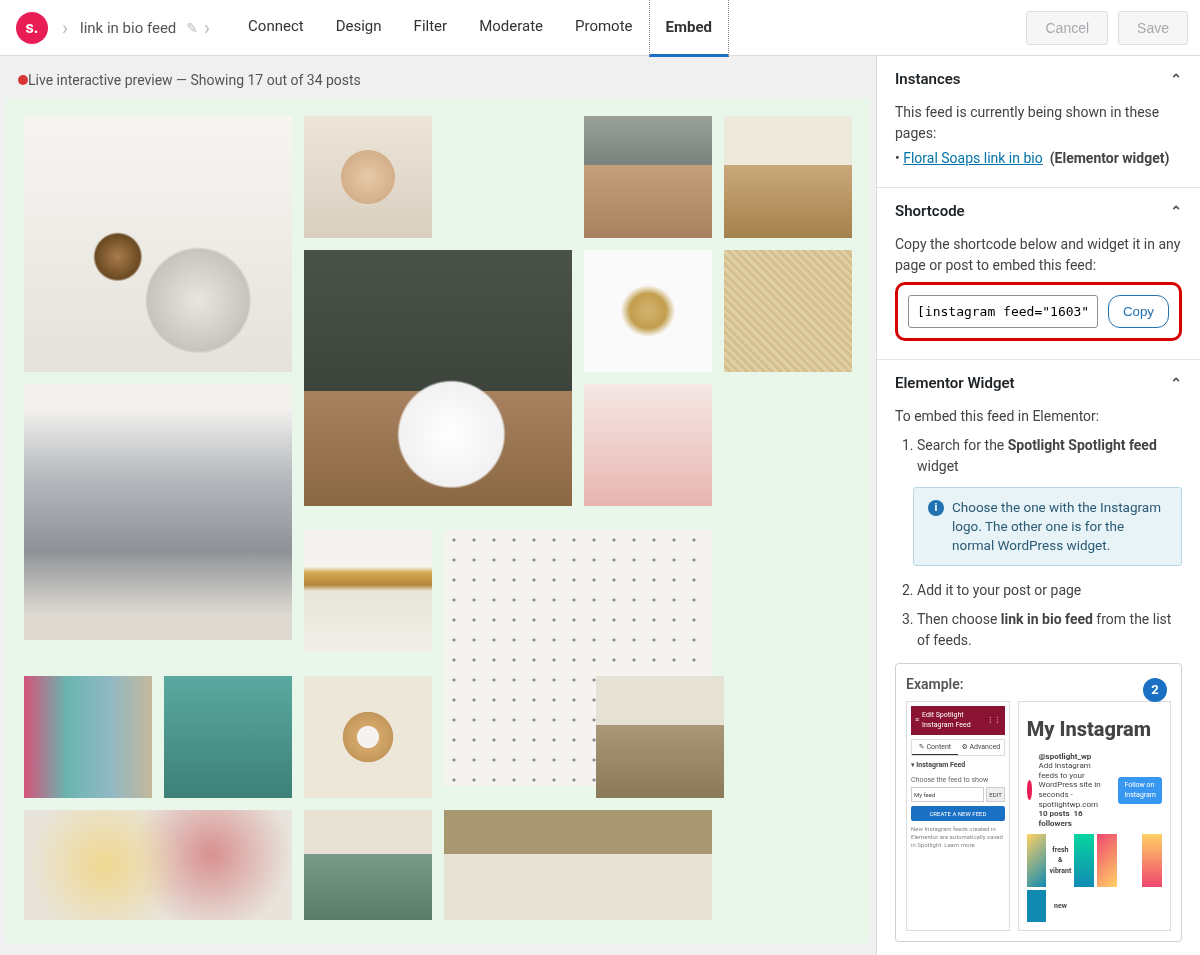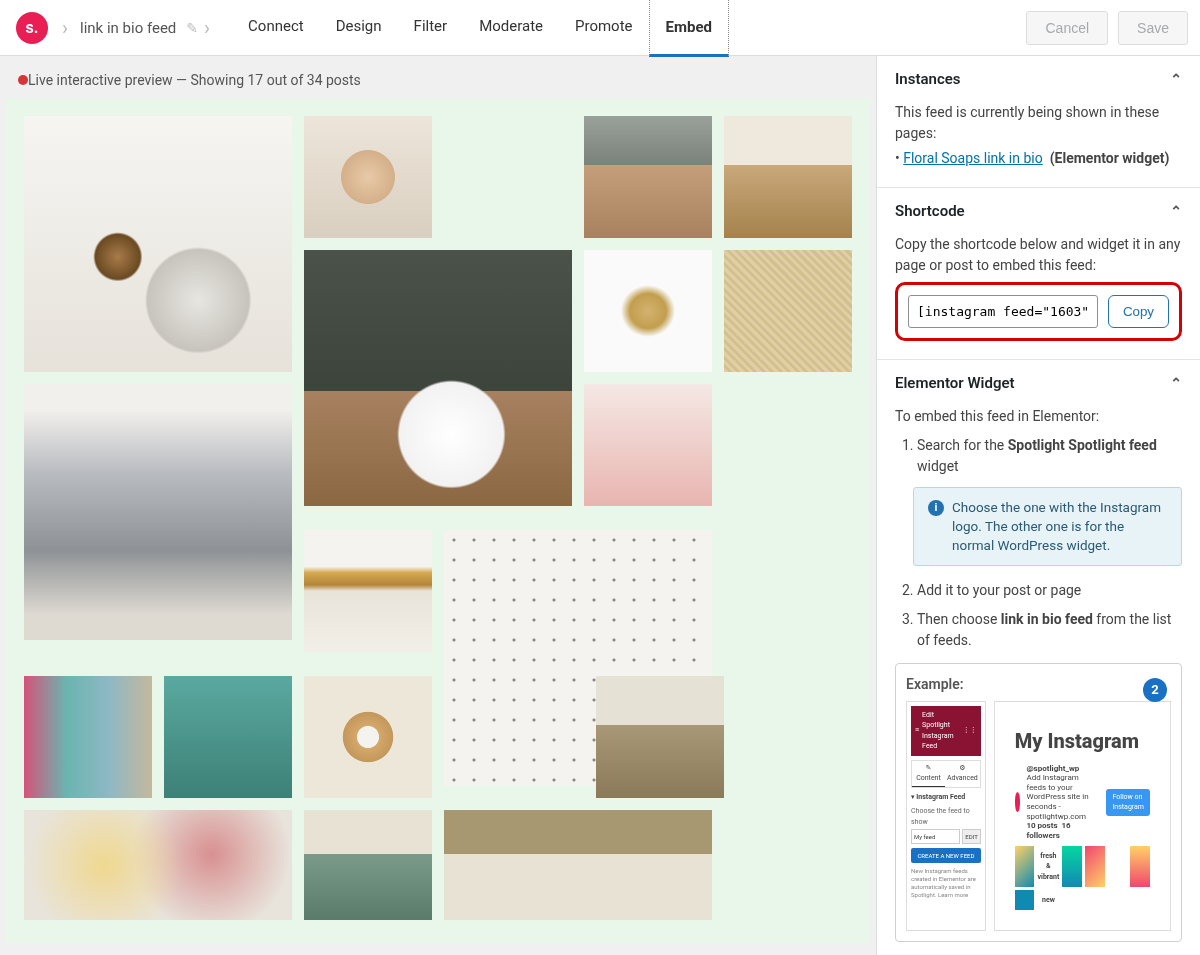--- a/index.html
+++ b/index.html
@@ -22,32 +22,32 @@
 .grow { display:flex; gap:12px; margin-bottom:12px;}
 .tile { background:linear-gradient(135deg,#e7e2d9,#c9c2b4); }
 .right { width:424px; background:#fff; border-left:1px solid #dcdcde; overflow-y:auto;}
 .section { border-bottom:1px solid #e5e5e5;}
 .sechead { display:flex; justify-content:space-between; align-items:center; padding:14px 18px; cursor:pointer; font-weight:600; color:#1d2327; font-size:15px;}
 .secbody { padding: 0 18px 18px; color:#444; line-height:1.5;}
 .caret { font-size:14px; color:#555;}
 a.link { color:#0073aa; text-decoration:underline;}
 .highlight { border:3px solid #d50000; border-radius:10px; padding:10px; display:flex; gap:10px; margin-top:6px;}
 .codein { flex:1; border:1px solid #8c8f94; border-radius:3px; padding:8px; font-family: Menlo, Consolas, monospace; font-size:13px; text-align:center; background:#fff;}
-.copybtn { border:1px solid #2271b1; color:#2271b1; background:#fff; border-radius:6px; padding:6px 14px; cursor:pointer;}
+.copybtn { border:1px solid #2271b1; color:#2271b1; background:#fff; border-radius:12px; padding:6px 14px; cursor:pointer;}
 ol { padding-left:22px; margin:6px 0;}
 ol li { margin:8px 0;}
 .tipbox { background:#e8f3f8; border:1px solid #b6d7e6; border-radius:3px; padding:10px 14px; margin:10px 0 14px 18px; display:flex; gap:8px; align-items:flex-start; color:#2a5a74; font-size:13.5px; line-height:1.4;}
 .tipicon { width:16px;height:16px;border-radius:50%;background:#2271b1;color:#fff;display:flex;align-items:center;justify-content:center;font-size:11px;font-weight:bold; flex-shrink:0; margin-top:2px;}
 .examplebox { border:1px solid #d0d0d0; border-radius:4px; padding:10px; margin-top:12px; position:relative;}
 .exlabel { font-weight:600; color:#555; margin-bottom:6px;}
 .exbadge { position:absolute; top:14px; right:14px; width:24px;height:24px;border-radius:50%;background:#1a71c4;color:#fff;display:flex;align-items:center;justify-content:center;font-weight:bold;font-size:13px;}
 .excontent { display:flex; gap:8px; height:230px;}
 .exleft { width:130px; background:#fff; border:1px solid #ddd; font-size:7px; padding:4px; position:relative;}
 .exleft-top { background:#8a1232; color:#fff; padding:4px; font-size:7px; display:flex; align-items:center; gap:3px;}
-.exright { flex:1; background:#fff; border:1px solid #ddd; padding:20px; display:flex; flex-direction:column;}
+.exright { flex:1; background:#fff; border:1px solid #ddd; padding:8px; display:flex; flex-direction:column;}
 .extitle { font-size:20px; font-weight:800; margin:4px 0 8px;}
 .exprofile { display:flex; gap:6px; font-size:8px; align-items:center; margin-bottom:6px;}
 .exavatar { width:20px;height:20px;border-radius:50%;background:#e91e55;}
 .followbtn { background:#3897f0;color:#fff;font-size:7px;padding:3px 6px;border-radius:3px; margin-left:auto;}
 .exgrid { display:grid; grid-template-columns:repeat(6,1fr); gap:3px; flex:1;}
 .excell { background:linear-gradient(135deg,#ffd166,#ef476f);}
 .t-brush { background: radial-gradient(circle at 35% 55%, #a87b4a 0%, #6b4a22 10%, transparent 11%), radial-gradient(circle at 65% 72%, #e8e6e1 0%, #c7c4bd 20%, transparent 21%), linear-gradient(#f6f5f2, #e6e2da); }
 .t-hands { background: radial-gradient(circle at 50% 50%, #e8c9a8 0%, #d4b08a 30%, transparent 31%), linear-gradient(#ede5da,#d9cfc0);}
 .t-bath { background: linear-gradient(#9aa19a 0%, #7b817b 40%, #c59e7a 40%, #a88160 100%);}
 .t-soap { background: linear-gradient(#efe8dc 40%, #c9a87a 40%, #a5824d 100%);}

